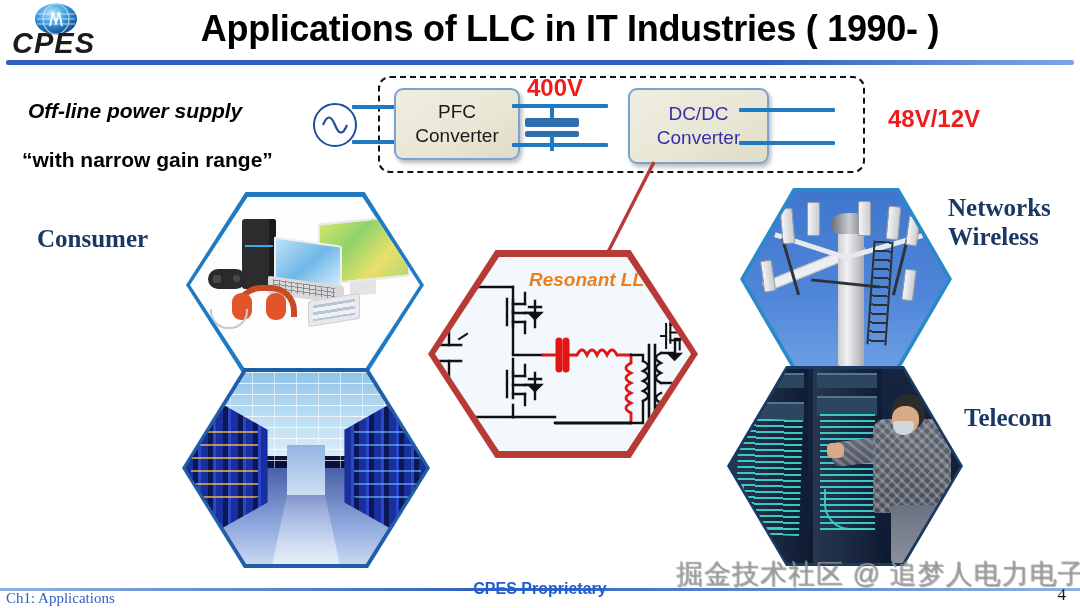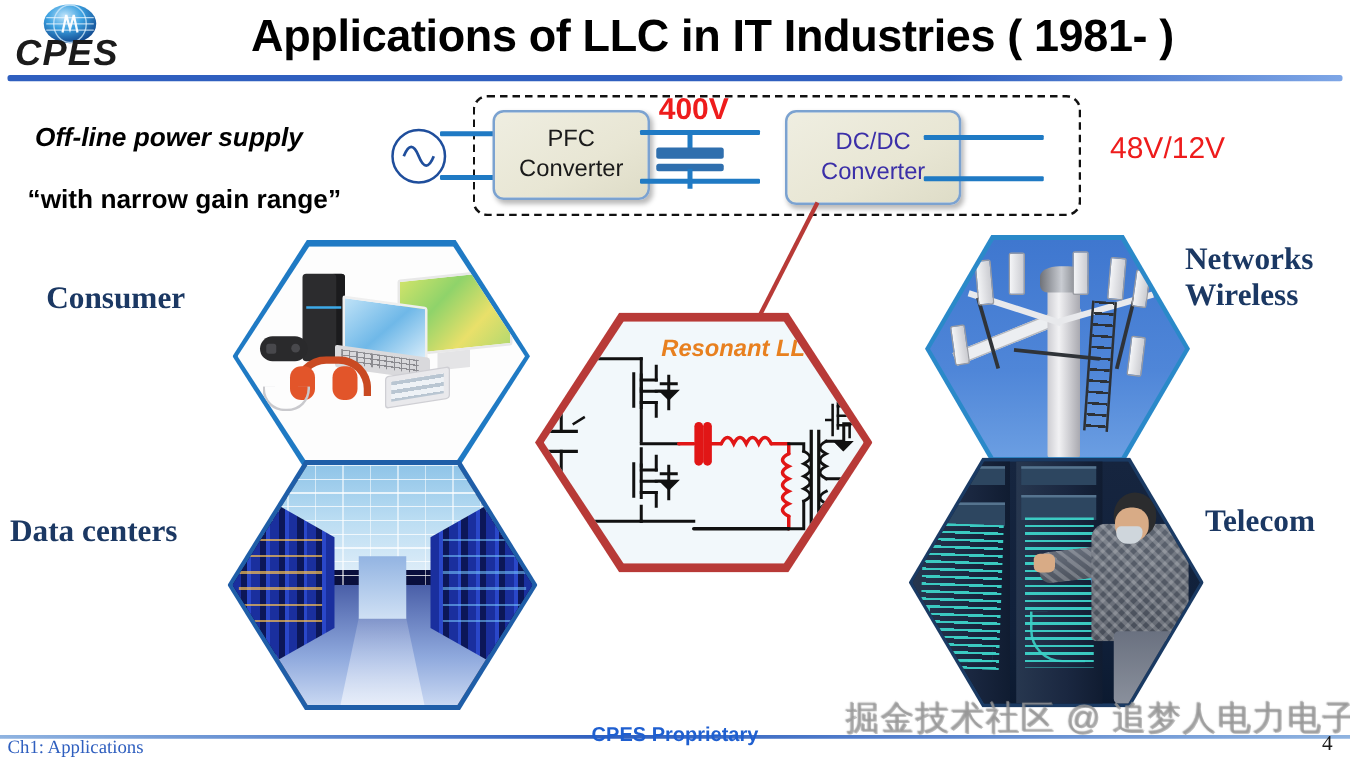--- a/index.html
+++ b/index.html
@@ -60,21 +60,21 @@
   #pfc-block{left:394px;top:88px;width:122px;height:68px;font-size:19px;color:#1a1a1a;}
   #dcdc-block{left:628px;top:88px;width:137px;height:72px;font-size:19px;color:#3b2fa8;}
   .cap-sym{position:absolute;left:525px;top:110px;width:54px;height:30px;}
   .cap-plate{position:absolute;left:0;width:54px;height:9px;background:#2f6fae;border-radius:2px;}
   .cap-stem{position:absolute;left:25px;width:4px;background:#1f7ac4;}
   .v400{
     position:absolute;left:527px;top:74px;font-size:24px;font-weight:bold;color:#ee1c1c;
     font-family:"Liberation Sans",sans-serif;
   }
   .v4812{
-    position:absolute;left:888px;top:105px;font-size:24px;font-weight:normal;color:#ee1c1c;
+    position:absolute;left:888px;top:105px;font-size:24px;font-weight:bold;color:#ee1c1c;
     white-space:nowrap;
   }
 
   
   .hex{position:absolute;clip-path:polygon(25% 0%,75% 0%,100% 50%,75% 100%,25% 100%,0% 50%);}
   .hex-inner{position:absolute;inset:0;clip-path:polygon(25% 0%,75% 0%,100% 50%,75% 100%,25% 100%,0% 50%);}
 
   
   #hex-consumer{left:186px;top:192px;width:238px;height:186px;background:#1f7ac4;}
   #hex-consumer .hex-inner{left:4px;top:5px;width:230px;height:176px;background:#fdfdfd;}
@@ -244,21 +244,21 @@
             </radialGradient>
           </defs>
           <ellipse cx="22" cy="16" rx="21" ry="15.5" fill="url(#gl)"></ellipse>
           <ellipse cx="22" cy="16" rx="13" ry="15" fill="none" stroke="#cfe8fa" stroke-width="1.1" opacity=".8"></ellipse>
           <path d="M3 11 H41 M3 16 H41 M3 21 H41" stroke="#e8f4fd" stroke-width="1" opacity=".75"></path>
           <path d="M16 23 L19 9 L22 20 L25 9 L28 23" fill="none" stroke="#ffffff" stroke-width="1.8" opacity=".95"></path>
         </svg>
       </div>
       <div class="logo-text">CPES</div>
     </div>
-    <div class="title-text">Applications of LLC in IT Industries ( 1981- )</div>
+    <div class="title-text">Applications of LLC in IT Industries ( 1990- )</div>
     <div class="title-rule"></div>
   </div>
 
   <div class="offline-label">Off-line power supply</div>
   <div class="narrow-label">“with narrow gain range”</div>
 
   <div>
     <div class="dash-box"></div>
 
     <div class="ac-src">
@@ -327,21 +327,20 @@
         <div class="dc-floor"></div>
         <div class="dc-floor-sheen"></div>
         <div class="dc-rack-l"></div>
         <div class="dc-rack-r"></div>
         <div class="dc-leds-l"></div>
         <div class="dc-leds-r"></div>
         <div class="dc-end"></div>
       </div>
     </div>
   </div>
-  <div class="hex-label" id="label-data">Data centers</div>
 
   <div class="hex" id="hex-wireless">
     <div class="hex-inner">
       <div class="w-sky"></div>
       <div class="w-boom"></div>
       <div class="w-mast"></div>
       <div class="w-mast-top"></div>
       <div class="w-arm" style="left:14%;top:30%;width:38%;height:5px;transform:rotate(18deg);"></div>
       <div class="w-arm" style="left:50%;top:30%;width:38%;height:5px;transform:rotate(-16deg);"></div>
       <div class="w-strut" style="left:22%;top:26%;width:3px;height:34%;transform:rotate(-16deg);"></div>

